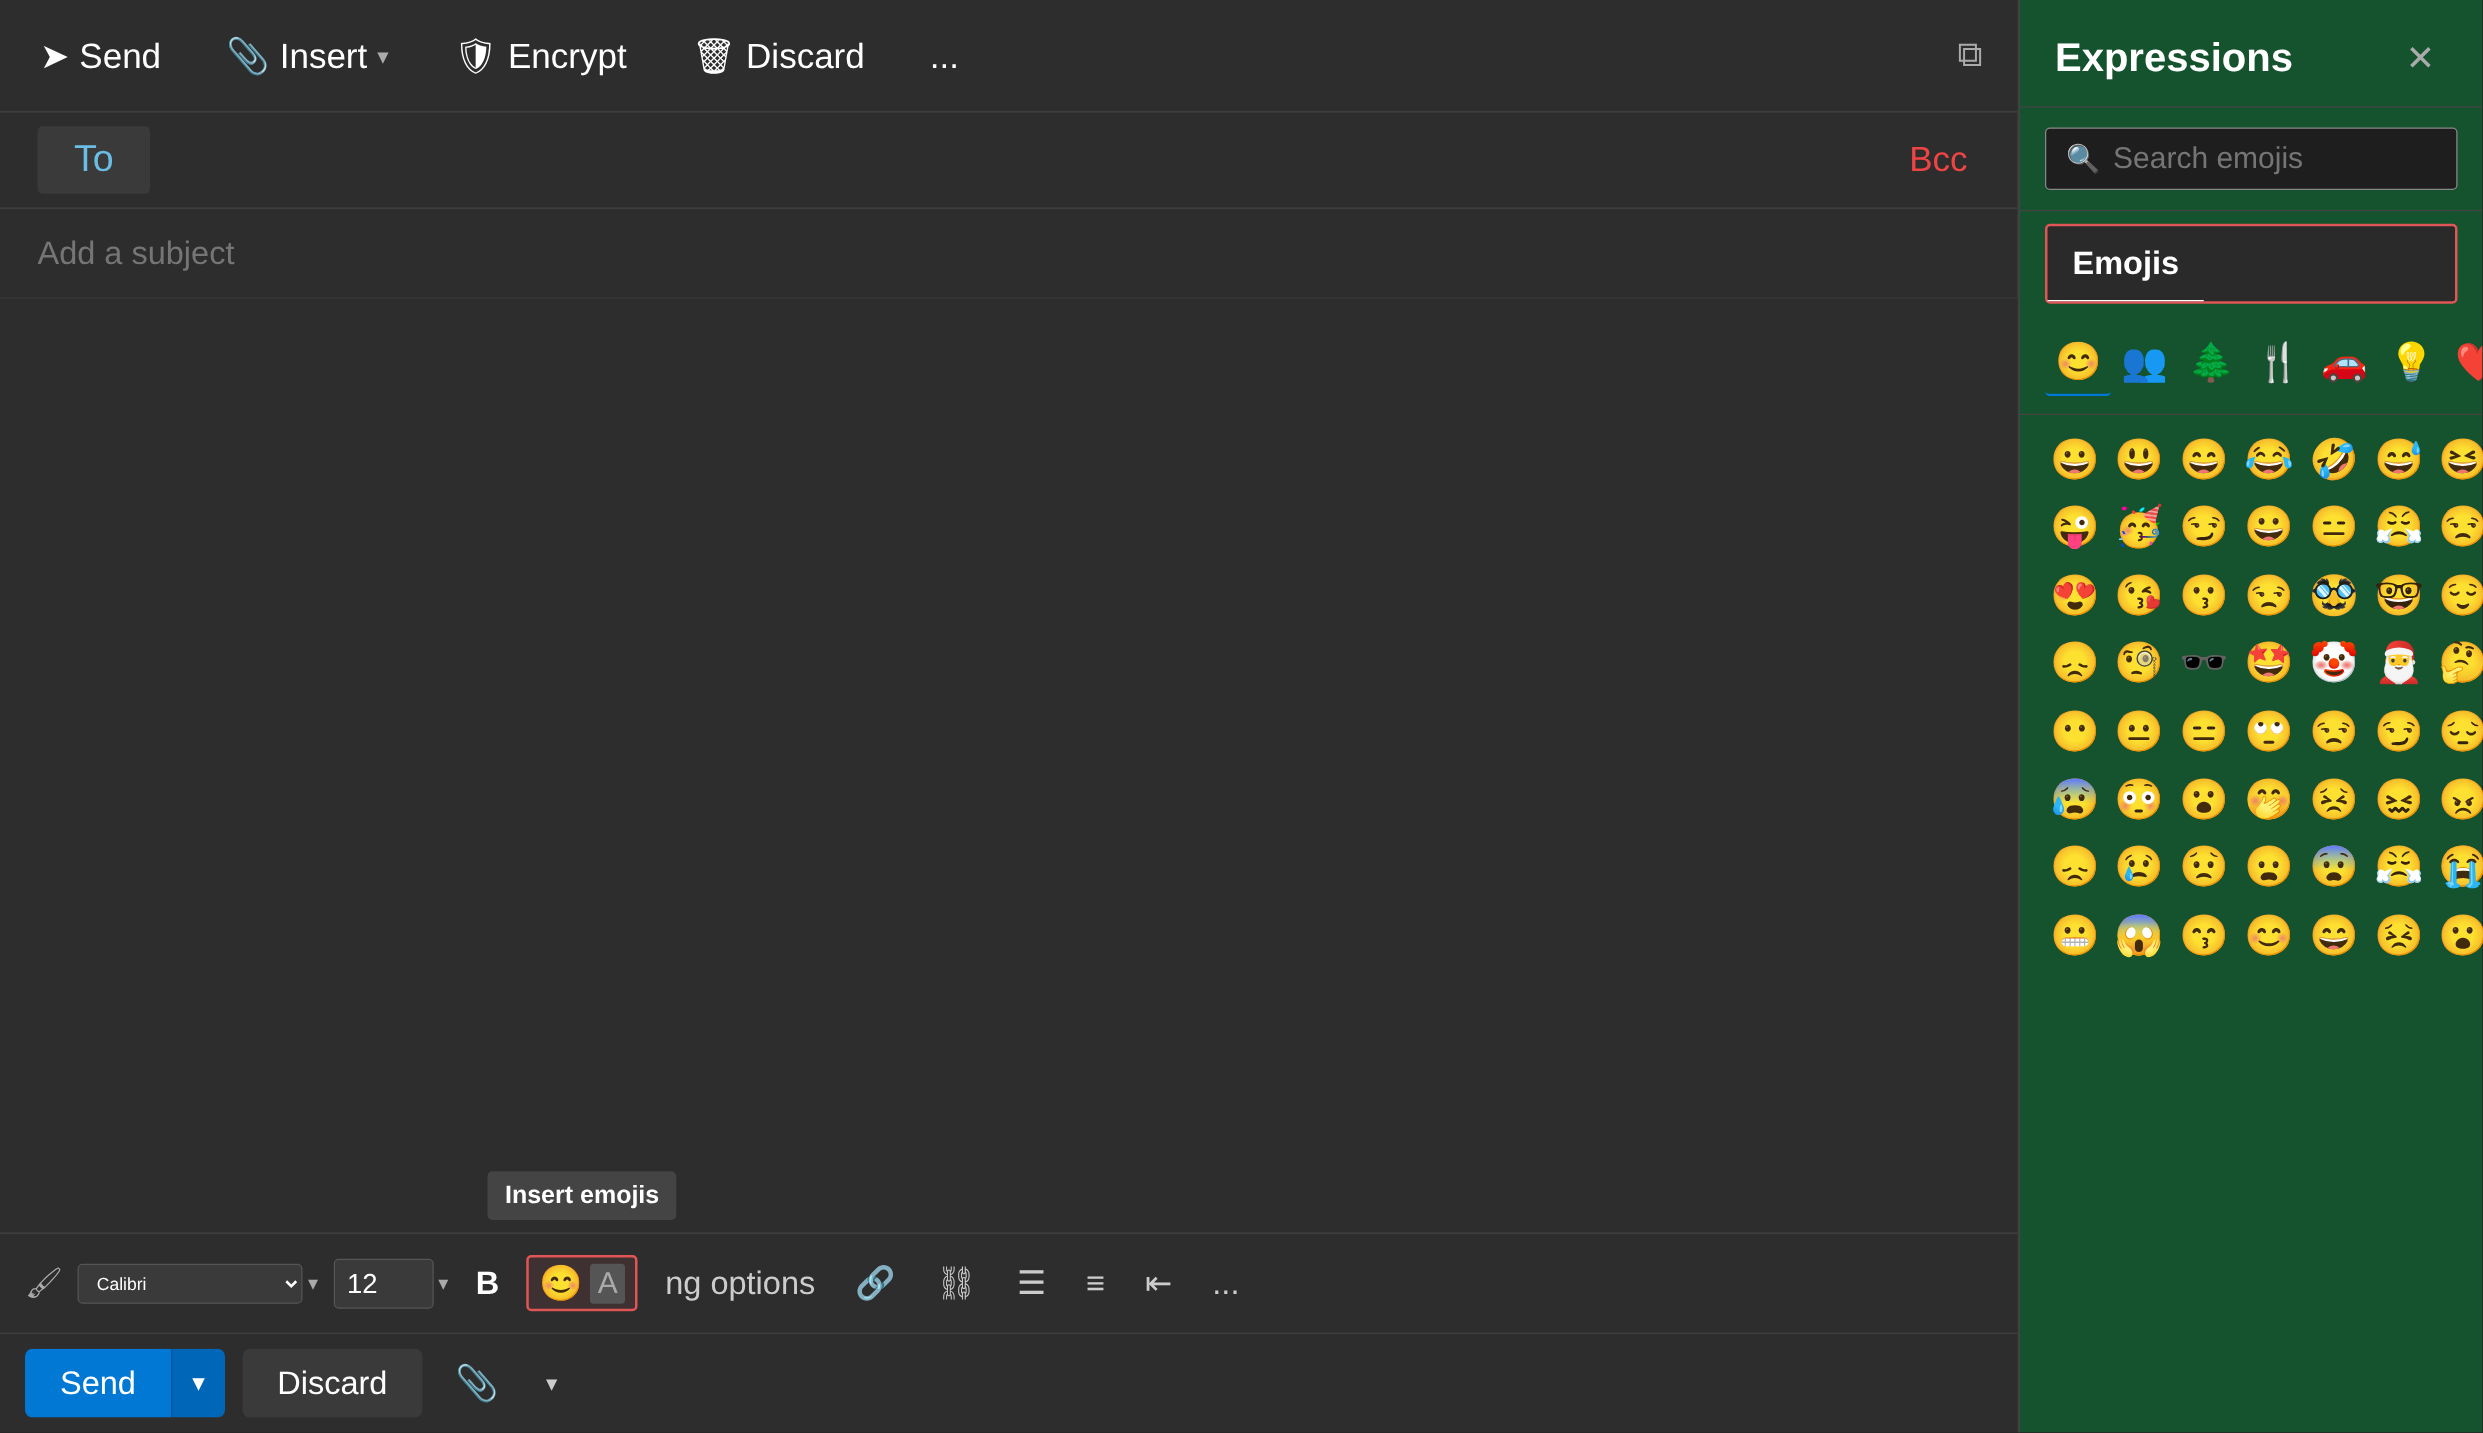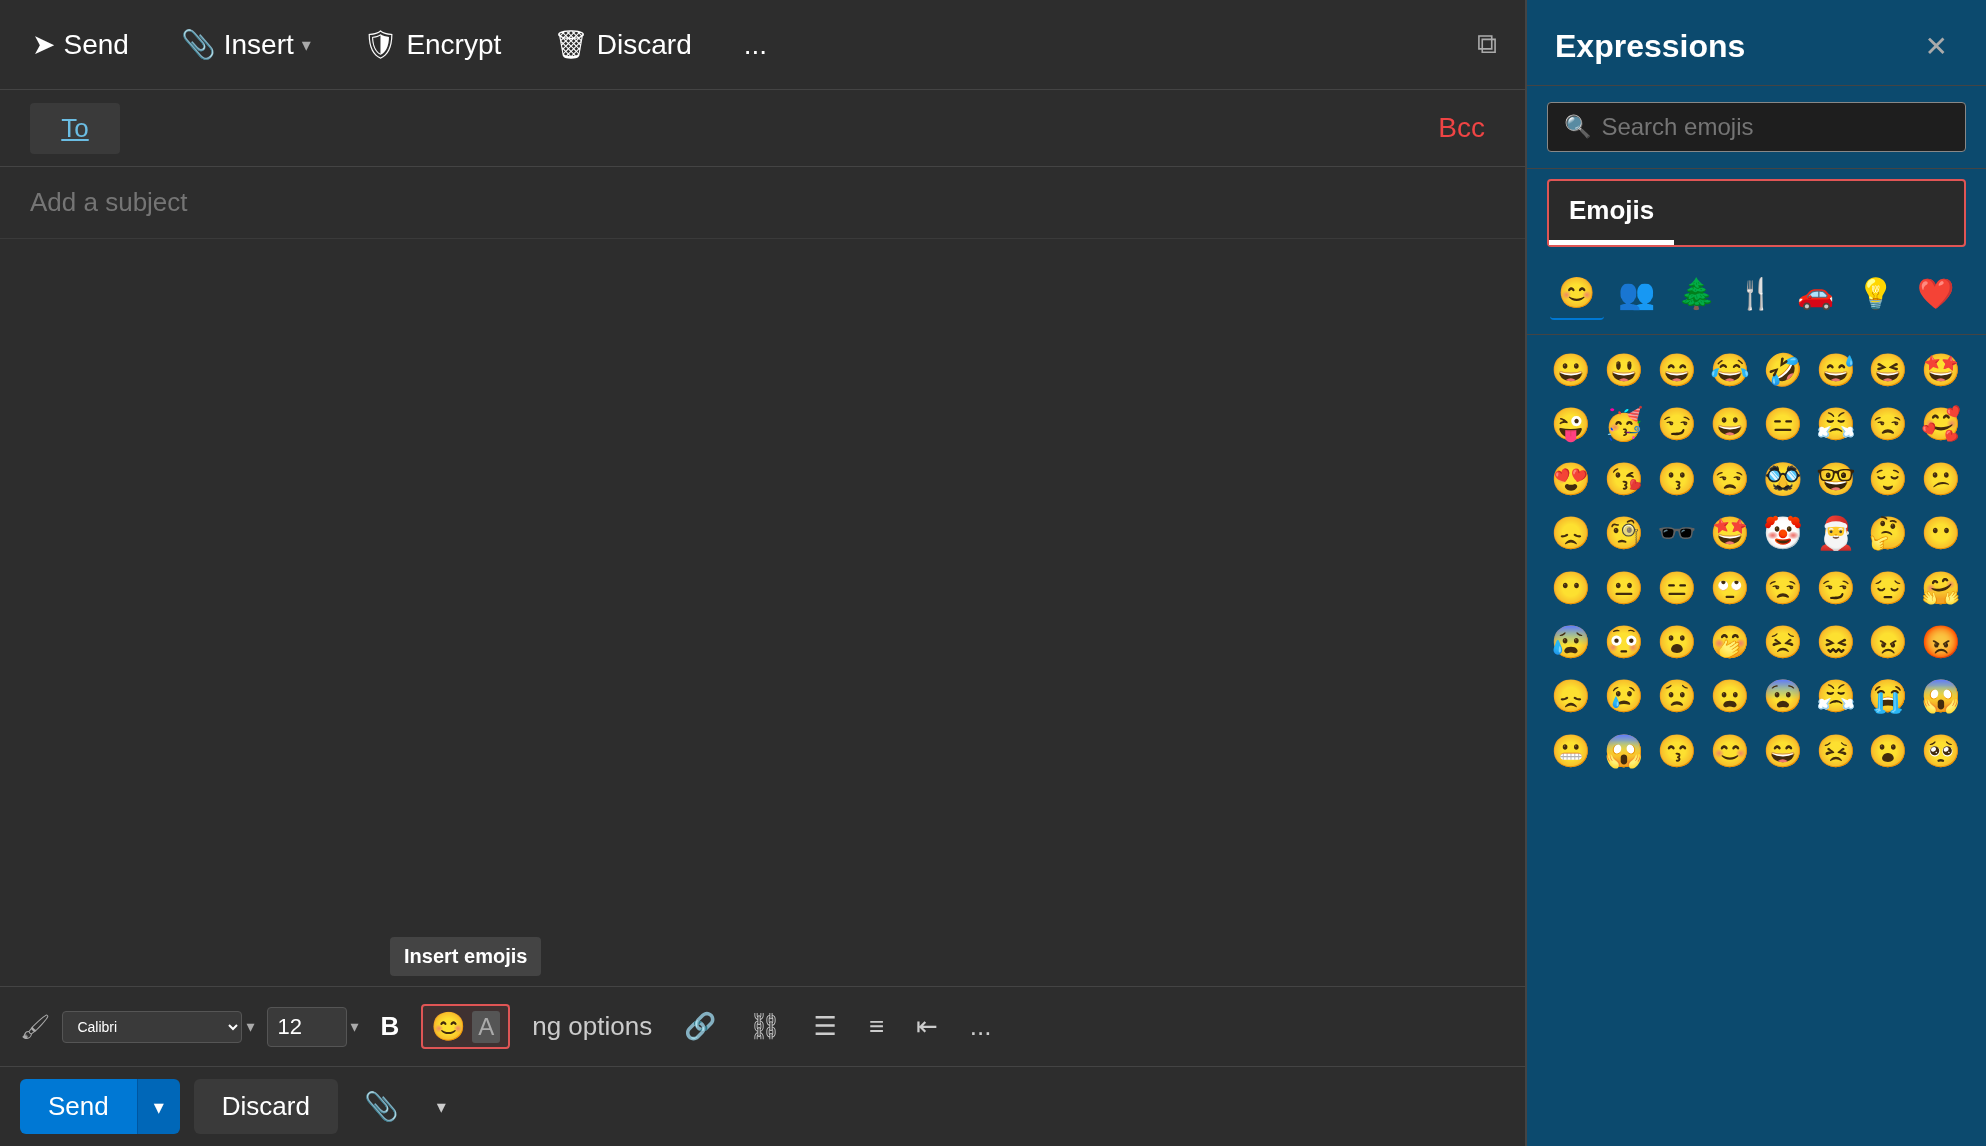--- a/index.html
+++ b/index.html
@@ -72,26 +72,25 @@
       min-height: 76px;
       border-bottom: 1px solid #3a3a3a;
     }
     .recipient-row:last-child { border-bottom: none; }
 
     .recipient-btn {
       background: #3a3a3a;
       color: #6bbde3;
       border: none;
       padding: 10px 22px;
-      font-size: 26px;
+      font-size: 30px;
       border-radius: 4px;
       cursor: pointer;
       min-width: 90px;
       text-align: center;
-      text-decoration: underline;
     }
 
     .recipient-input {
       flex: 1;
       background: transparent;
       border: none;
       color: #fff;
       font-size: 26px;
       padding: 10px 20px;
       outline: none;
@@ -251,22 +250,22 @@
       background: none;
       border: none;
       color: #ccc;
       font-size: 28px;
       cursor: pointer;
       padding: 8px 12px;
     }
 
     
     .expressions-panel {
-      width: 460px;
-      background: #0c4a6e;
+      width: 371px;
+      background: #14532d;
       display: flex;
       flex-direction: column;
       border-left: 1px solid #444;
       overflow: hidden;
     }
 
     .expressions-header {
       display: flex;
       align-items: center;
       justify-content: space-between;
@@ -323,21 +322,21 @@
       border-radius: 4px;
       background: #2a2a2a;
     }
 
     .tab-item {
       padding: 14px 20px;
       font-size: 26px;
       font-weight: 600;
       color: #fff;
       cursor: pointer;
-      border-bottom: 5px solid #ffffff;
+      border-bottom: 1px solid #ffffff;
       display: inline-block;
     }
 
     
     .category-row {
       display: flex;
       align-items: center;
       justify-content: space-around;
       padding: 10px 20px 14px 20px;
       border-bottom: 1px solid #444;

